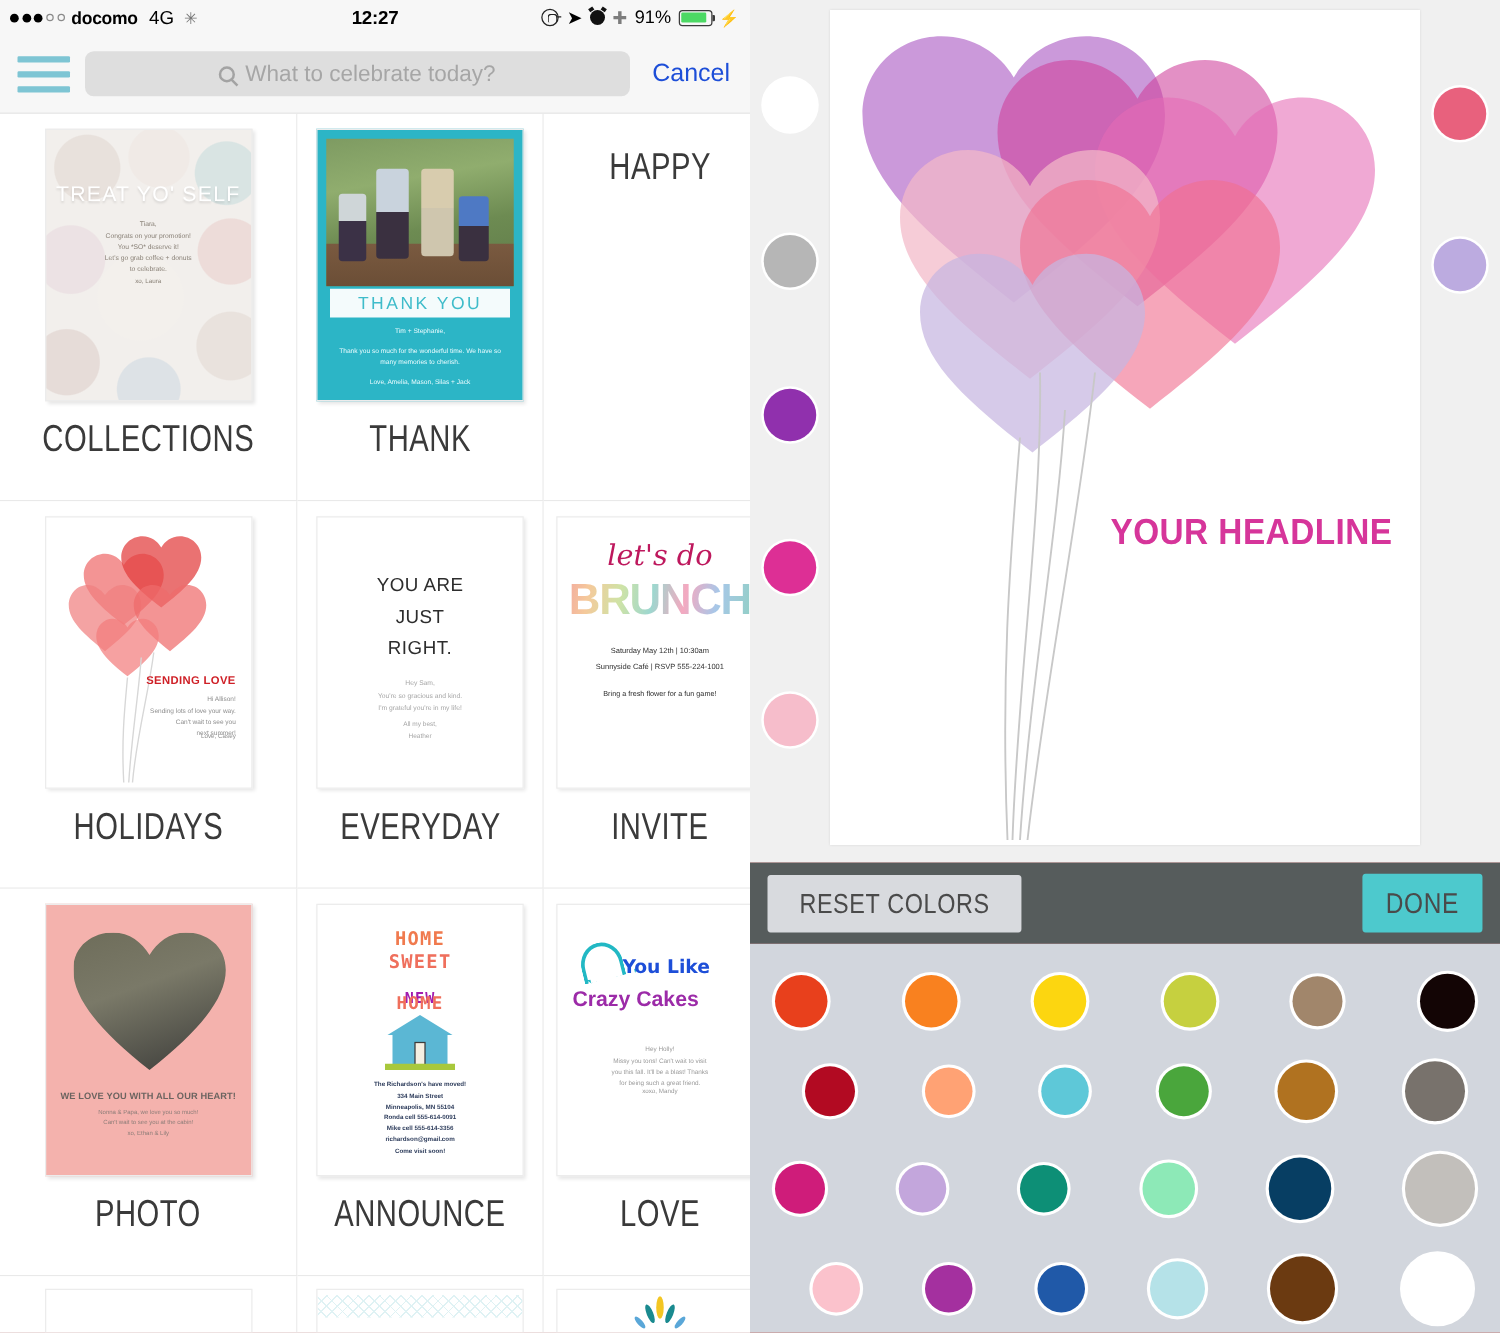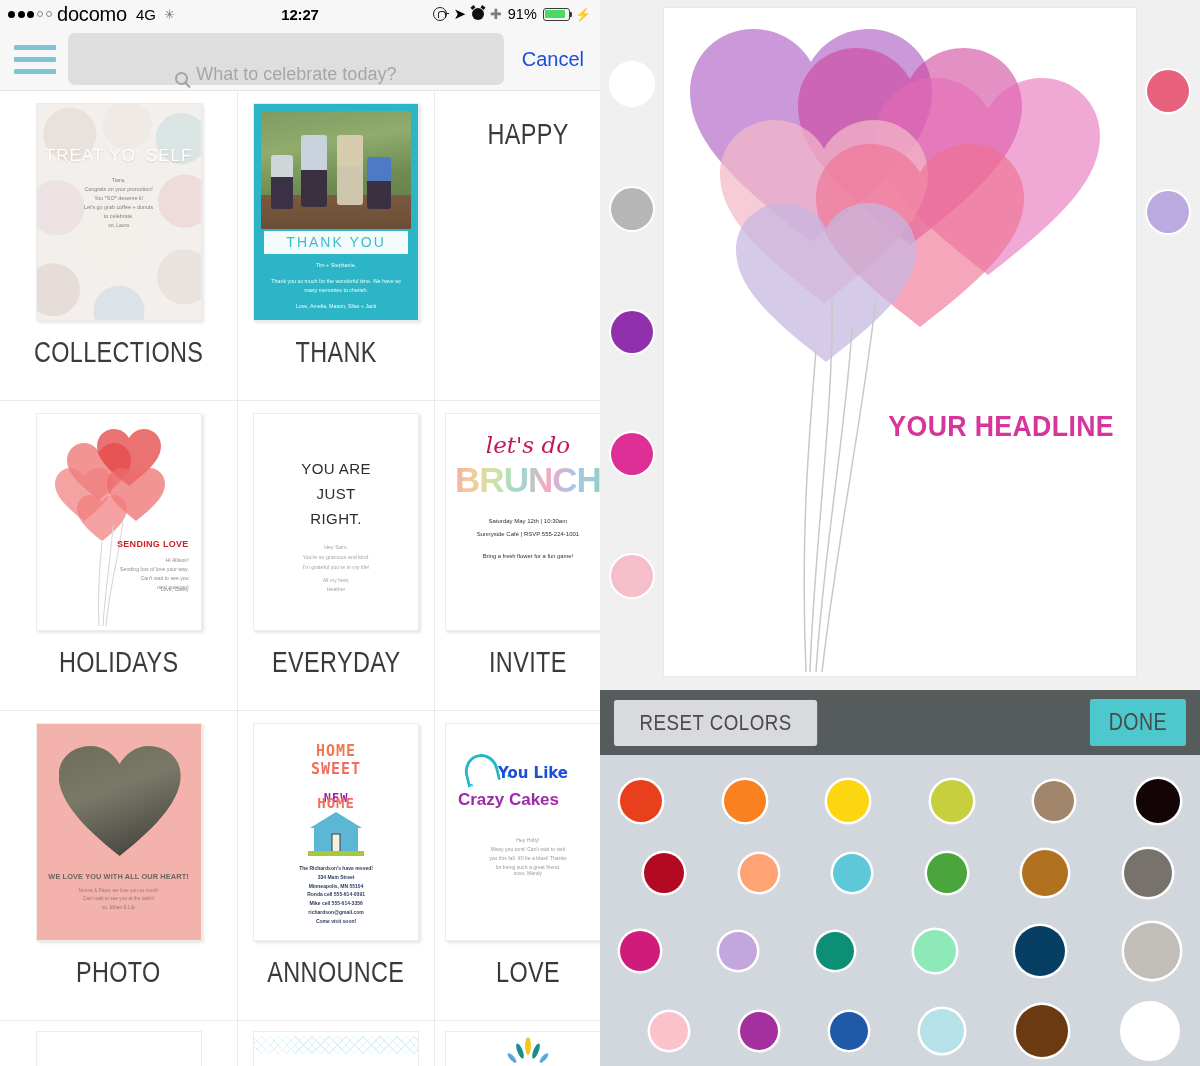--- a/index.html
+++ b/index.html
@@ -10,21 +10,21 @@
 
   
   .left-pane { width:600px; height:1066px; position:relative; background:#ffffff; overflow:hidden; }
 
   .statusbar { height:28px; background:#f7f7f7; display:flex; align-items:center;
     padding:0 8px; font-size:14.5px; color:#000; position:relative; }
   .sb-left { display:flex; align-items:center; gap:5px; }
   .dots { display:flex; gap:2.5px; align-items:center; }
   .dot { width:7px; height:7px; border-radius:50%; background:#000; }
   .dot.hollow { background:transparent; border:1.2px solid #8a8a8a; width:6.5px; height:6.5px;}
-  .carrier { font-size:20px; letter-spacing:-.2px; font-weight:400; }
+  .carrier { font-size:14px; letter-spacing:-.2px; font-weight:700; }
   .net { font-size:15px; margin-left:4px;}
   .sb-spinner { margin-left:3px; font-size:13px; color:#777; }
   .sb-time { position:absolute; left:0; right:0; text-align:center; font-size:15px; font-weight:700;
      letter-spacing:-.2px; pointer-events:none;}
   .sb-right { margin-left:auto; display:flex; align-items:center; gap:6px; font-size:14px; z-index:2;}
   .lock-ic { width:14px; height:14px; border:1.4px solid #222; border-radius:50%; position:relative;}
   .lock-ic:after { content:""; position:absolute; left:3.5px; top:2.5px; width:6px; height:6px;
     border:1.3px solid #222; border-bottom:none; border-radius:3px 3px 0 0;}
   .lock-ic:before { content:""; position:absolute; right:-3px; top:5px; width:4px; height:1.4px; background:#222;}
   .loc-ic { font-size:15px; transform:rotate(0deg); }
@@ -34,22 +34,22 @@
   .bt-ic { font-size:14px; color:#7d7d7d; }
   .bat-pct { font-size:14.5px; }
   .bat { width:27px;height:13px;border:1.3px solid #3b3b3b;border-radius:3px;position:relative;padding:1.4px;}
   .bat:after{content:"";position:absolute;right:-3.5px;top:3.5px;width:2.2px;height:5px;background:#3b3b3b;border-radius:0 1px 1px 0;}
   .bat i{display:block;height:100%;width:91%;background:#4cd964;border-radius:1px;}
   .bolt-ic{font-size:13px;}
 
   .searchbar { height:62px; background:#f7f7f7; display:flex; align-items:center; padding:0 10px 0 14px; gap:12px;}
   .hamburger { width:42px; height:30px; display:flex; flex-direction:column; justify-content:center; gap:7px; flex:none; cursor:pointer;}
   .hamburger span { display:block; height:5px; border-radius:1px; background:#7ec5d4; }
-  .search-field { flex:1; height:52px; background:#dedede; border-radius:7px; display:flex;
-     align-items:flex-end; justify-content:center; gap:8px; color:#a3a3a3; }
+  .search-field { flex:1; height:36px; background:#dedede; border-radius:7px; display:flex;
+     align-items:center; justify-content:center; gap:8px; color:#a3a3a3; }
   .search-ic { width:13px;height:13px;border:2px solid #a3a3a3;border-radius:50%;position:relative;flex:none;}
   .search-ic:after{content:"";position:absolute;right:-5px;bottom:-3px;width:7px;height:2px;background:#a3a3a3;transform:rotate(45deg);}
   .search-ph { font-size:18px; color:#a6a6a6; }
   .cancel-btn { color:#1d4ed8; font-size:20px; padding:0 6px; font-weight:400; flex:none; }
 
   .grid-wrap { position:absolute; top:90px; left:0; right:0; bottom:0; background:#fafafa;
      border-top:1px solid #e4e4e4; overflow:hidden; }
   .grid { display:grid; grid-template-columns:repeat(3,1fr); gap:0; }
   .cell { border-right:1px solid #e9e9e9; border-bottom:1px solid #e9e9e9;
      background:#fff; padding:12px 10px 0; height:310px; display:flex; flex-direction:column; align-items:center;}

